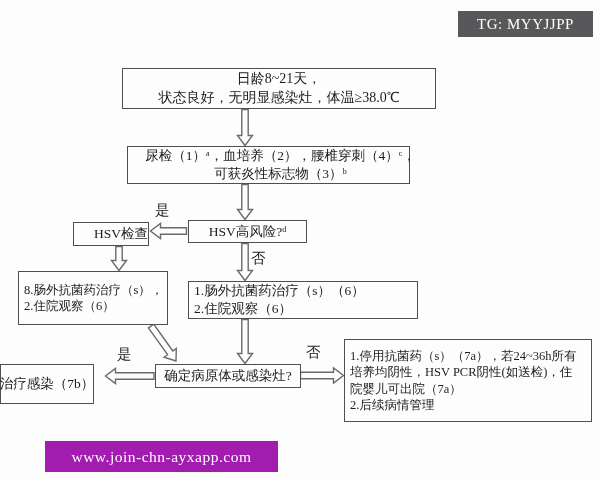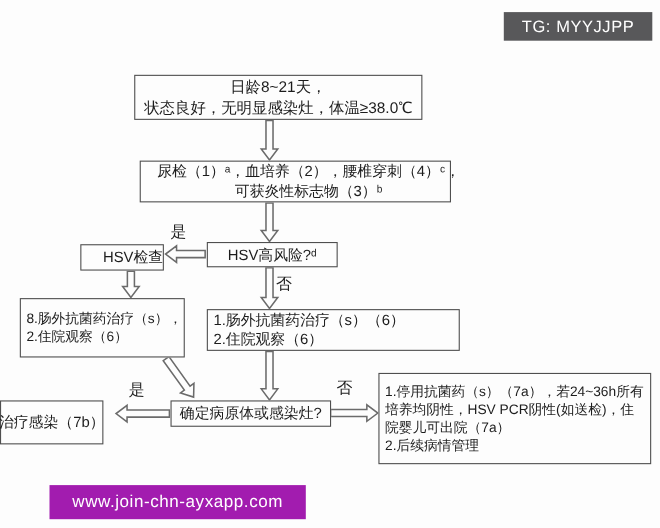--- a/index.html
+++ b/index.html
@@ -1,19 +1,19 @@
 <!DOCTYPE html>
 <html><head>
 <meta charset="utf-8">
 <style>
   html,body{margin:0;padding:0;background:#ffffff;}
   .canvas{
     position:relative;width:600px;height:480px;overflow:hidden;
     background:#fdfdfd;
-    font-family:Liberation Sans, sans-serif;
+    font-family:Liberation Serif, serif;
     color:#1c1c1c;
   }
   .arrow-layer{position:absolute;left:0;top:0;width:600px;height:480px;pointer-events:none;}
   .box{
     position:absolute;
     border:1.5px solid #4f4f4f;
     background:#fdfdfd;
     display:flex;flex-direction:column;justify-content:center;
     font-size:13.5px;line-height:1.3;
     box-sizing:border-box;
@@ -24,21 +24,21 @@
   .lbl{
     position:absolute;font-size:14.5px;color:#222;
   }
   .bar{
     position:absolute;background:#58585a;color:#fff;
     display:flex;align-items:center;justify-content:center;
     letter-spacing:.5px;
   }
   #badge{left:458px;top:11px;width:135px;height:26px;font-size:15px;}
   #footer{left:5px;top:441px;width:233px;height:31px;font-size:15.5px;}
-  #box-start{left:122px;top:68px;width:262px;height:41px;font-size:14px;}
+  #box-start{left:122px;top:68px;width:314px;height:41px;font-size:14px;}
   #box-tests{left:127px;top:146px;width:283px;height:38px;font-size:13.5px;}
   #box-hsvrisk{left:188px;top:220px;width:119px;height:23px;}
   #box-hsvcheck{left:73px;top:222px;width:76px;height:24px;padding-left:20px;}
   #box-treathsv{left:18px;top:271px;width:150px;height:54px;font-size:12.5px;}
   #box-treatstd{left:188px;top:281px;width:230px;height:38px;}
   #box-pathogen{left:155px;top:364px;width:146px;height:24px;}
   #box-treatinf{left:0;top:364px;width:94px;height:40px;}
   #box-discharge{left:344px;top:339px;width:248px;height:83px;font-size:12.5px;}
   #lbl-yes-hsv{left:155px;top:201px;}
   #lbl-no-hsv{left:251px;top:249px;}

